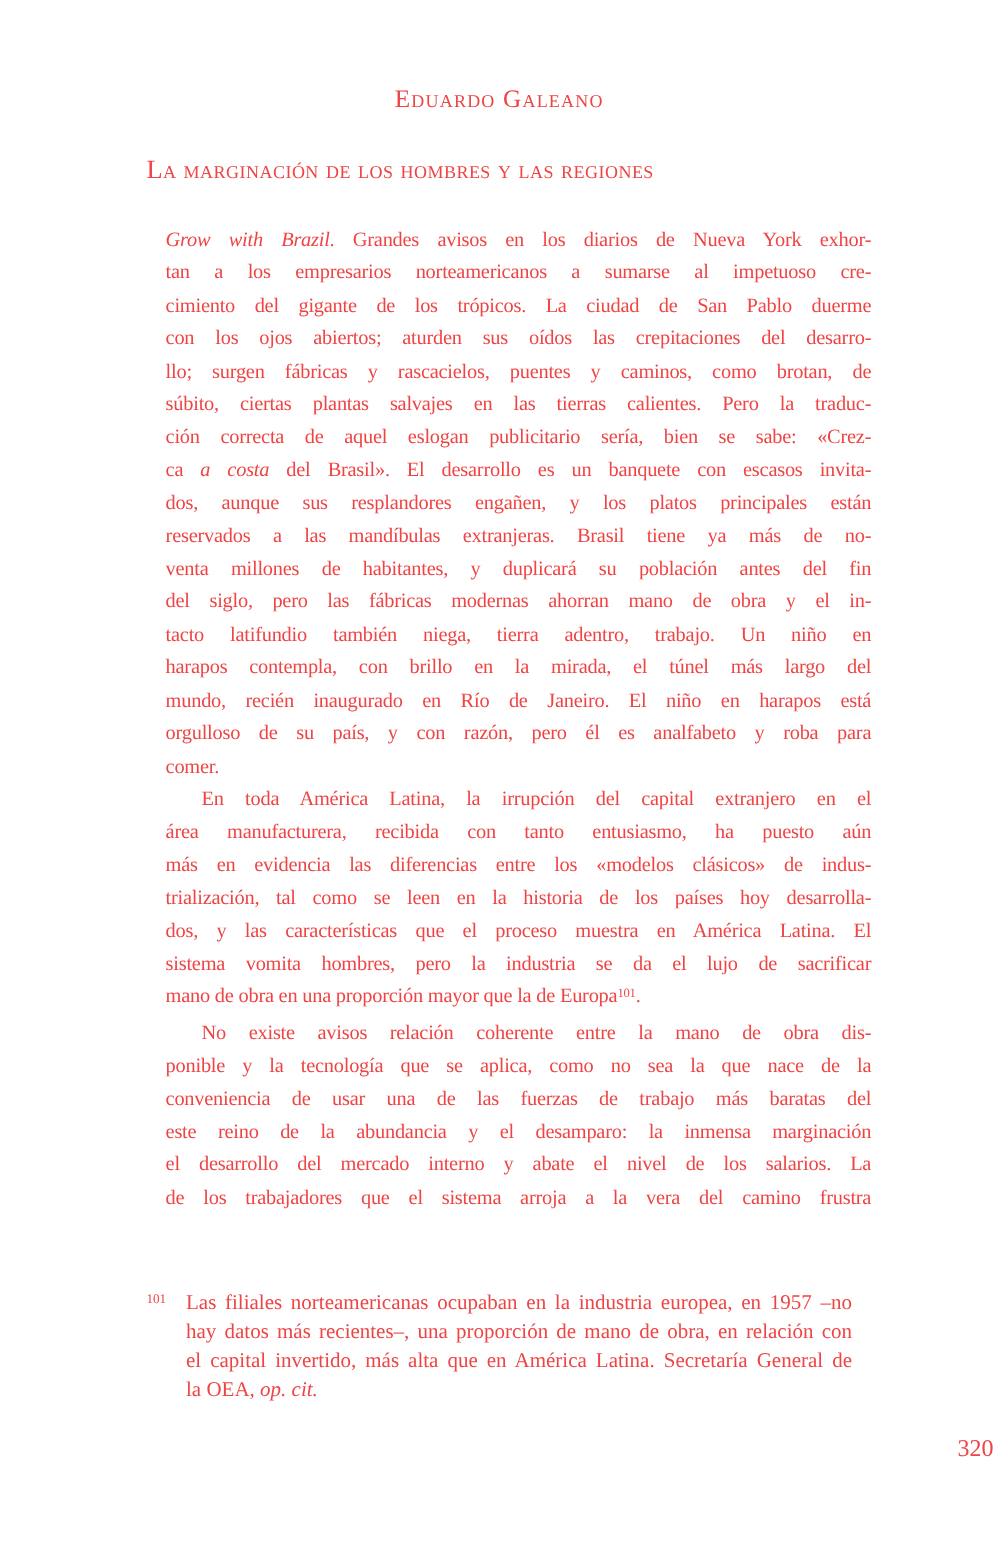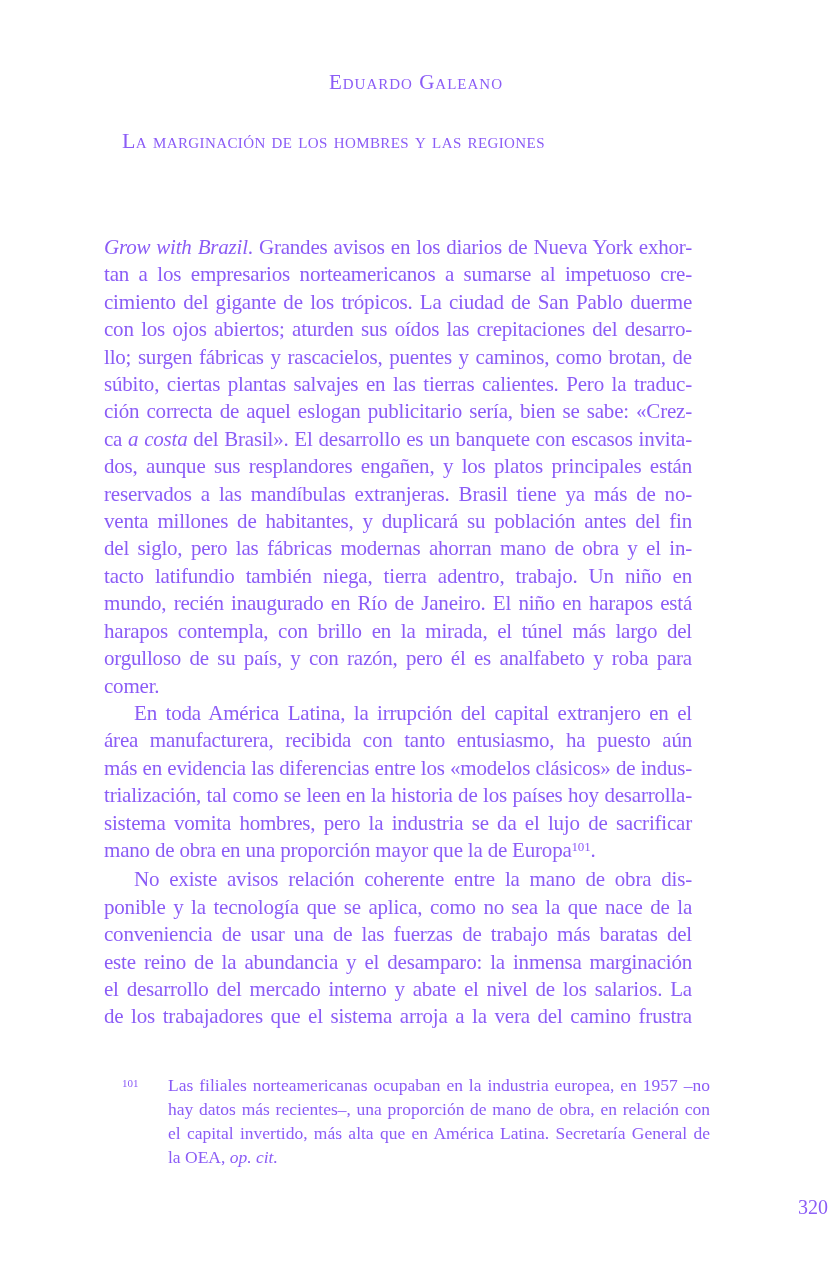--- a/index.html
+++ b/index.html
@@ -31,26 +31,25 @@
     top: 128px;
     left: 122px;
     width: 588px;
     font-variant: small-caps;
     font-size: 22px;
     letter-spacing: 0.4px;
   }
   .body-text {
     position: absolute;
     top: 186px;
-    left: 104px;
+    left: 138px;
     width: 588px;
-    font-size: 21px;
+    font-size: 17px;
     line-height: 27.4px;
     letter-spacing: -0.2px;
-    margin-top: 48px;
   }
   .paragraph { margin: 0; padding: 0; }
   .body-line {
     text-align: justify;
     text-align-last: justify;
   }
   .body-line.no-just {
     text-align: right;
     text-align-last: left;
   }
@@ -69,71 +68,72 @@
     width: 588px;
     font-size: 17.5px;
     line-height: 24px;
   }
   .footnote-marker {
     position: absolute;
     left: 0;
     top: -2px;
     font-size: 11px;
   }
-  .footnote-body { margin-left: 46px; }
+  .footnote-body { margin-left: 33px; }
   .footnote-line {
     text-align: justify;
     text-align-last: justify;
   }
   .footnote-line.no-just {
     text-align: center;
     text-align-last: left;
   }
   .page-number {
     position: absolute;
     top: 1196px;
     left: 0;
     width: 828px;
     text-align: right;
     font-size: 20px;
   }
 </style>
 </head>
 <body>
 
-<div class="page" style="color: #8b5cf6; background: rgb(255, 255, 255); text-decoration: underline;">
+<div class="page" style="color: #ef4444; background: rgb(255, 255, 255); text-decoration: underline;">
   <div class="running-header">Eduardo Galeano</div>
 
   <div class="section-heading">La marginación de los hombres y las regiones</div>
 
   <div class="body-text" id="body-text">
       <div class="paragraph">
         <div class="body-line"><span class="it">Grow with Brazil</span><span>. Grandes avisos en los diarios de Nueva York exhor-</span></div>
         <div class="body-line"><span>tan a los empresarios norteamericanos a sumarse al impetuoso cre-</span></div>
         <div class="body-line"><span>cimiento del gigante de los trópicos. La ciudad de San Pablo duerme</span></div>
         <div class="body-line"><span>con los ojos abiertos; aturden sus oídos las crepitaciones del desarro-</span></div>
         <div class="body-line"><span>llo; surgen fábricas y rascacielos, puentes y caminos, como brotan, de</span></div>
         <div class="body-line"><span>súbito, ciertas plantas salvajes en las tierras calientes. Pero la traduc-</span></div>
         <div class="body-line"><span>ción correcta de aquel eslogan publicitario sería, bien se sabe: «Crez-</span></div>
         <div class="body-line"><span>ca </span><span class="it">a costa</span><span> del Brasil». El desarrollo es un banquete con escasos invita-</span></div>
         <div class="body-line"><span>dos, aunque sus resplandores engañen, y los platos principales están</span></div>
         <div class="body-line"><span>reservados a las mandíbulas extranjeras. Brasil tiene ya más de no-</span></div>
         <div class="body-line"><span>venta millones de habitantes, y duplicará su población antes del fin</span></div>
         <div class="body-line"><span>del siglo, pero las fábricas modernas ahorran mano de obra y el in-</span></div>
         <div class="body-line"><span>tacto latifundio también niega, tierra adentro, trabajo. Un niño en</span></div>
+        <div class="body-line"><span>harapos contempla, con brillo en la mirada, el túnel más largo del</span></div>
         <div class="body-line"><span>mundo, recién inaugurado en Río de Janeiro. El niño en harapos está</span></div>
-        <div class="body-line"><span>harapos contempla, con brillo en la mirada, el túnel más largo del</span></div>
         <div class="body-line"><span>orgulloso de su país, y con razón, pero él es analfabeto y roba para</span></div>
         <div class="body-line no-just"><span>comer.</span></div>
       </div>
       <div class="paragraph">
         <div class="body-line indent"><span>En toda América Latina, la irrupción del capital extranjero en el</span></div>
         <div class="body-line"><span>área manufacturera, recibida con tanto entusiasmo, ha puesto aún</span></div>
         <div class="body-line"><span>más en evidencia las diferencias entre los «modelos clásicos» de indus-</span></div>
         <div class="body-line"><span>trialización, tal como se leen en la historia de los países hoy desarrolla-</span></div>
+        <div class="body-line"><span>dos, y las características que el proceso muestra en América Latina. El</span></div>
         <div class="body-line"><span>sistema vomita hombres, pero la industria se da el lujo de sacrificar</span></div>
         <div class="body-line no-just"><span>mano de obra en una proporción mayor que la de Europa</span><span class="sup">101</span><span>.</span></div>
       </div>
       <div class="paragraph">
         <div class="body-line indent"><span>No existe avisos relación coherente entre la mano de obra dis-</span></div>
         <div class="body-line"><span>ponible y la tecnología que se aplica, como no sea la que nace de la</span></div>
         <div class="body-line"><span>conveniencia de usar una de las fuerzas de trabajo más baratas del</span></div>
         <div class="body-line"><span>este reino de la abundancia y el desamparo: la inmensa marginación</span></div>
         <div class="body-line"><span>el desarrollo del mercado interno y abate el nivel de los salarios. La</span></div>
         <div class="body-line"><span>de los trabajadores que el sistema arroja a la vera del camino frustra</span></div>

